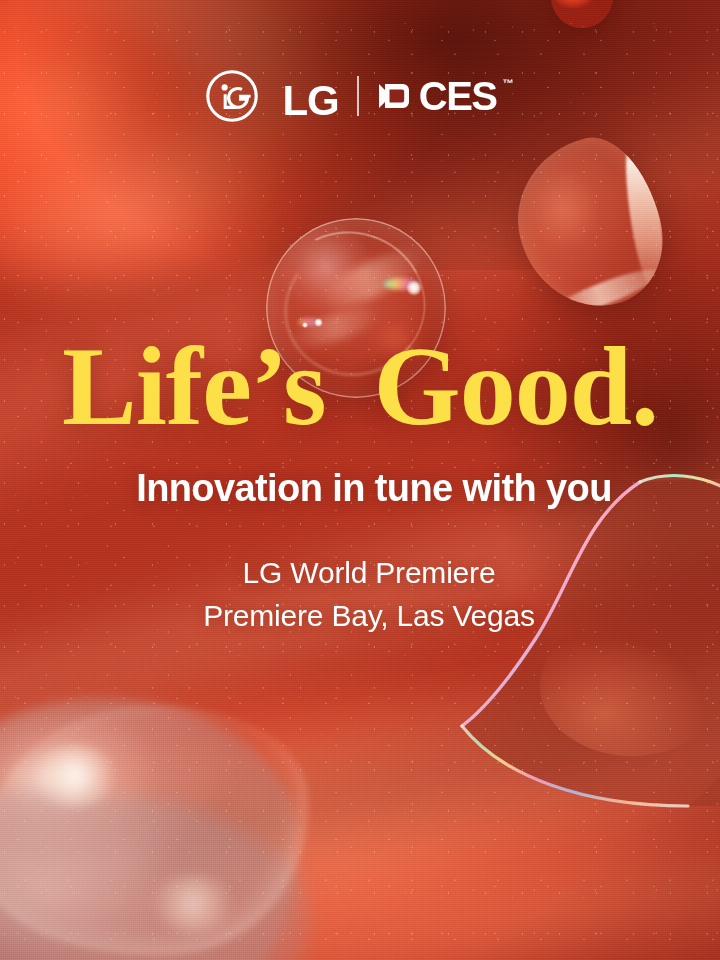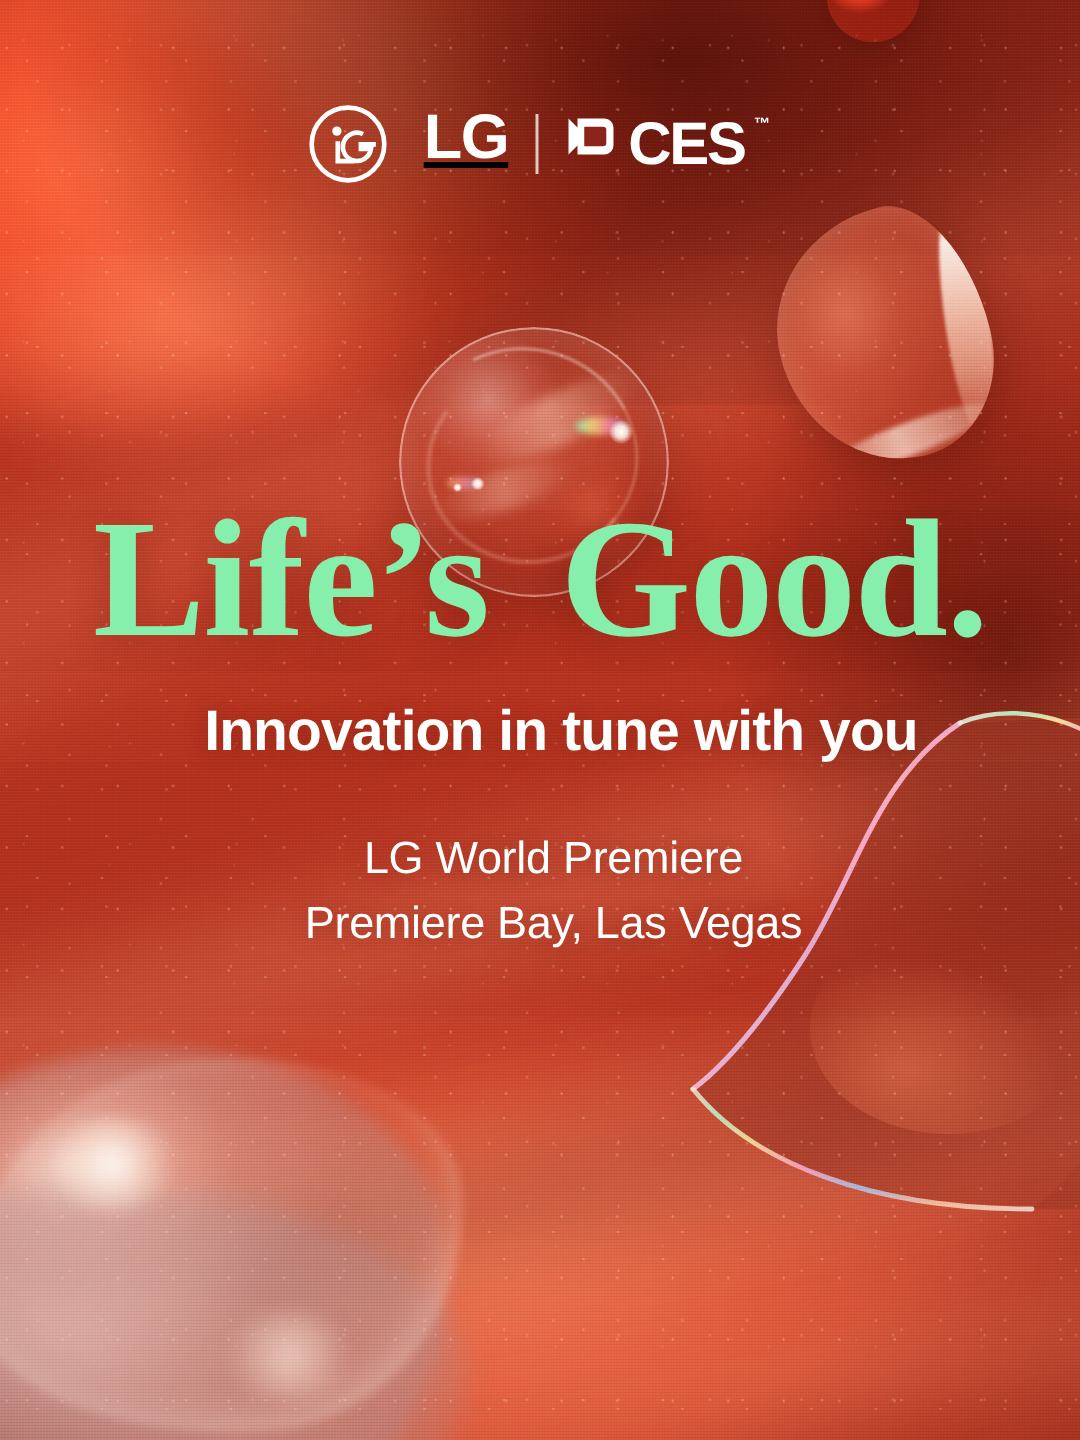--- a/index.html
+++ b/index.html
@@ -327,44 +327,44 @@
   }
 
   
   .content{ position:absolute; inset:0; }
 
   .logo-row{
     position:absolute; left:0; right:0; top:70px;
     display:flex; align-items:center; justify-content:center;
     gap:18px;
   }
-  .lg-lockup{ display:flex; align-items:flex-start; gap:24px;text-decoration:underline; }
+  .lg-lockup{ display:flex; align-items:flex-end; gap:24px; }
   .lg-mark{ width:52px; height:52px; display:block; }
   .lg-word{
     color:#fff; font-weight:700; font-size:42px; letter-spacing:-1px;
     line-height:1; font-family:"Liberation Sans", sans-serif;
   }
   .divider{
     width:2px; height:40px; background:rgba(255,255,255,.75);
   }
-  .ces-lockup{ display:flex; gap:8px; position:relative; }
+  .ces-lockup{ display:flex; align-items:center; gap:8px; position:relative; }
   .ces-mark{ width:34px; height:30px; display:block; }
   .ces-word{
     color:#fff; font-weight:700; font-size:40px; letter-spacing:-1.5px;
     line-height:1; font-family:"Liberation Sans", sans-serif;
   }
   .ces-tm{
     color:#fff; font-size:11px; font-weight:700; line-height:1;
     align-self:flex-start; margin-top:2px; margin-left:-2px;
   }
 
   .headline{
     position:absolute; left:0; right:0; top:330px;
     text-align:center;
-    color:#86efac;
+    color:#fde047;
     font-family:"Liberation Serif", "DejaVu Serif", serif;
     font-weight:700;
     font-size:112px;
     line-height:1;
     letter-spacing:-1px;
     white-space:nowrap;
     text-shadow:0 3px 24px rgba(90,20,10,.30);
   }
   .headline .gap{ display:inline-block; width:48px; }
 

